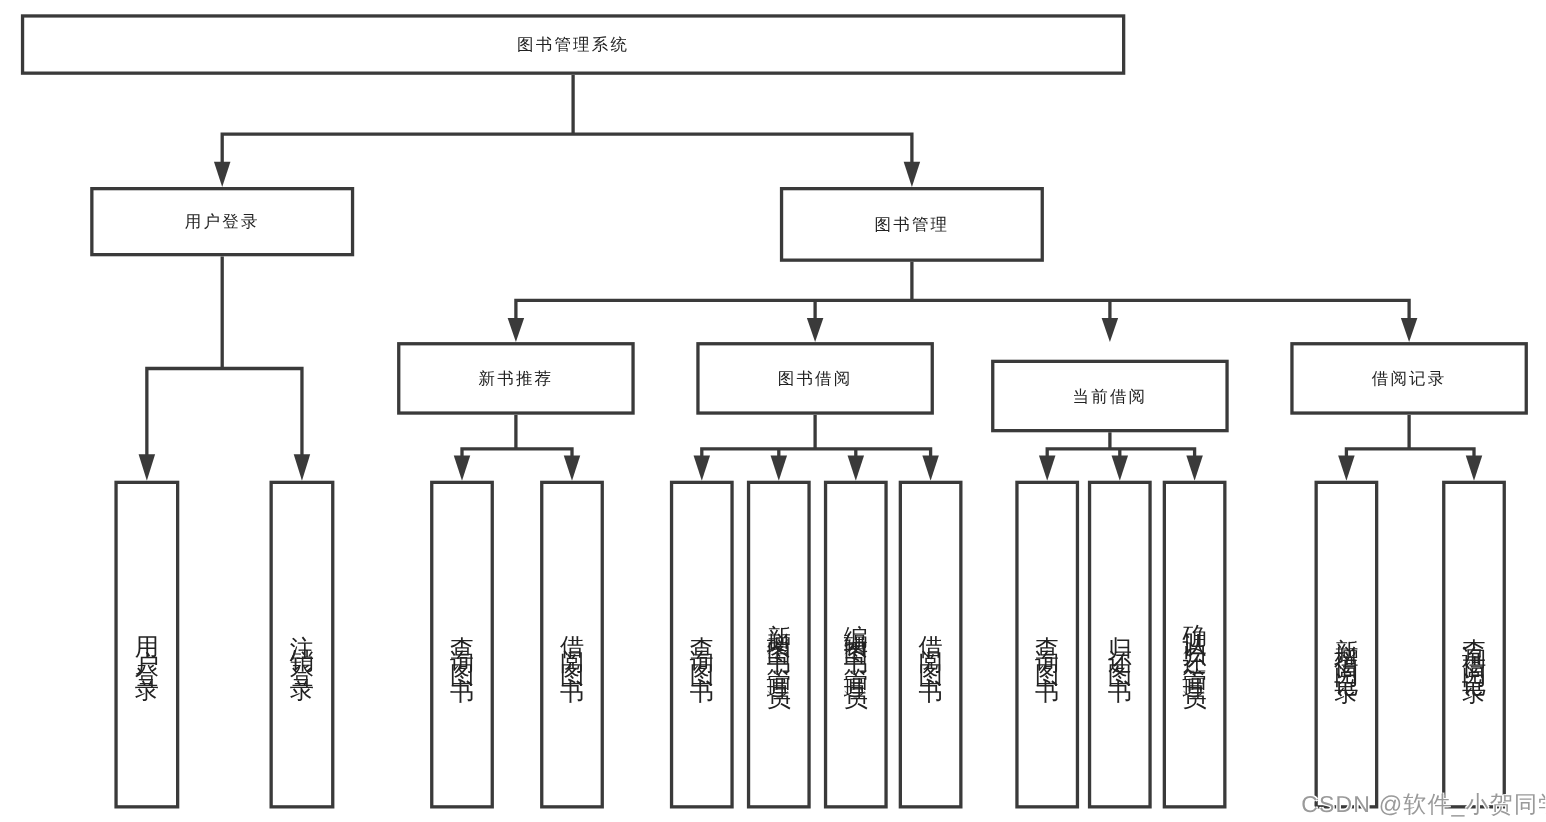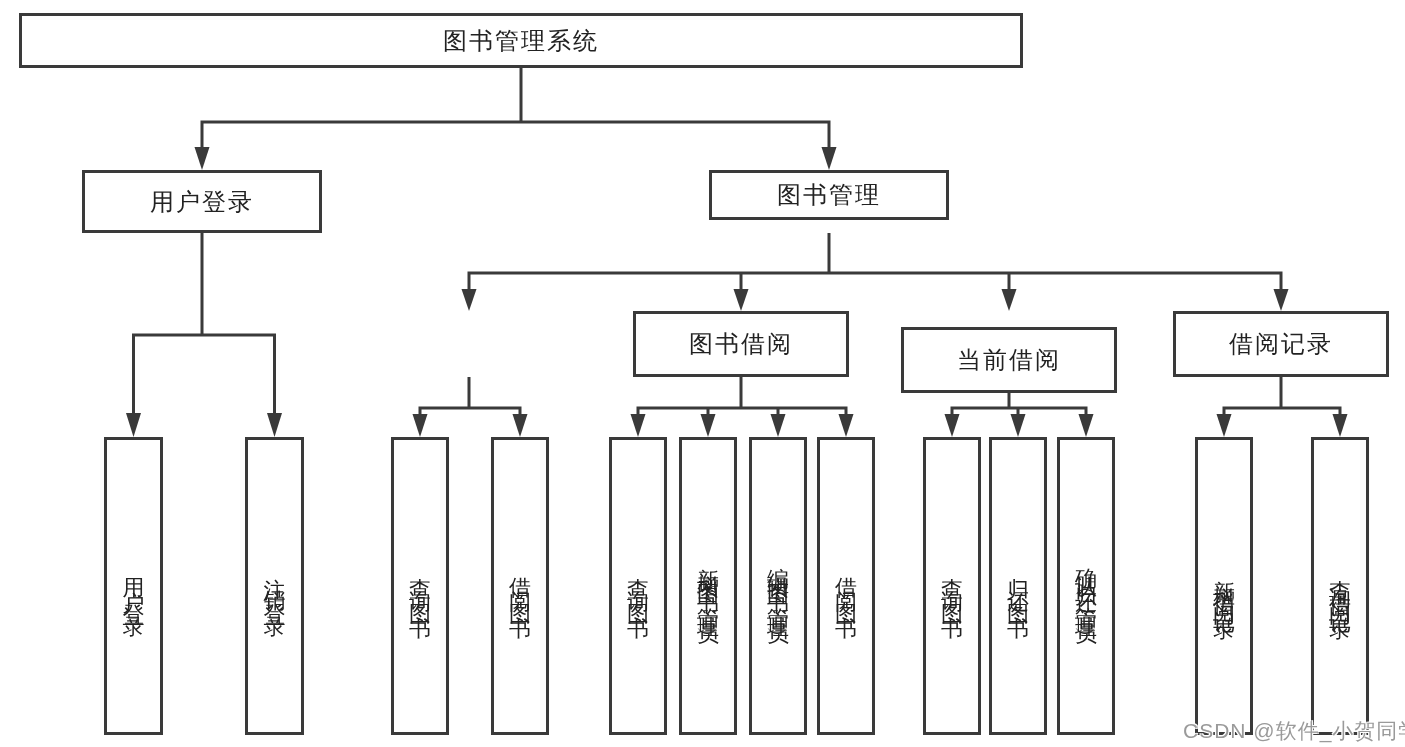--- a/index.html
+++ b/index.html
@@ -8,21 +8,21 @@
     position:relative; width:1405px; height:747px; background:#ffffff;
     font-family:"Liberation Sans", sans-serif; overflow:hidden;
   }
   .connectors { position:absolute; left:0; top:0; z-index:1; }
   .node {
     position:absolute; box-sizing:border-box; z-index:2;
     border:3px solid #3a3a3a; background:#ffffff;
     display:flex; align-items:center; justify-content:center;
     color:#222222;
   }
-  .htext { font-size:24px; letter-spacing:2px; white-space:nowrap; }
+  .htext { font-size:15px; letter-spacing:2px; white-space:nowrap; }
   .vtext {
     writing-mode:vertical-rl; text-orientation:mixed;
     font-size:22px; letter-spacing:8px; line-height:1;
   }
   .vtext.short { letter-spacing:13px; }
   .watermark {
     position:absolute; left:1183px; top:717px; z-index:5;
     font-size:21px; color:#9a9a9a; letter-spacing:1px; white-space:nowrap;
     text-shadow:1px 1px 0 #ffffff, -1px -1px 0 #ffffff, 1px -1px 0 #ffffff, -1px 1px 0 #ffffff;
   }
@@ -65,24 +65,27 @@
     </g>
   </svg>
 
   <div class="node" style="left:19px;top:13px;width:1004px;height:55px;">
     <span class="htext">图书管理系统</span>
   </div>
 
   <div class="node" style="left:82px;top:170px;width:240px;height:63px;">
     <span class="htext">用户登录</span>
   </div>
-  <div class="node" style="left:709px;top:170px;width:240px;height:50px;">
+  <div class="node" style="left:709px;top:170px;width:240px;height:68px;">
     <span class="htext">图书管理</span>
   </div>
 
+  <div class="node" style="left:361px;top:311px;width:216px;height:66px;">
+    <span class="htext">新书推荐</span>
+  </div>
   <div class="node" style="left:633px;top:311px;width:216px;height:66px;text-align:right;">
     <span class="htext">图书借阅</span>
   </div>
   <div class="node" style="left:901px;top:327px;width:216px;height:66px;">
     <span class="htext">当前借阅</span>
   </div>
   <div class="node" style="left:1173px;top:311px;width:216px;height:66px;">
     <span class="htext">借阅记录</span>
   </div>
 

